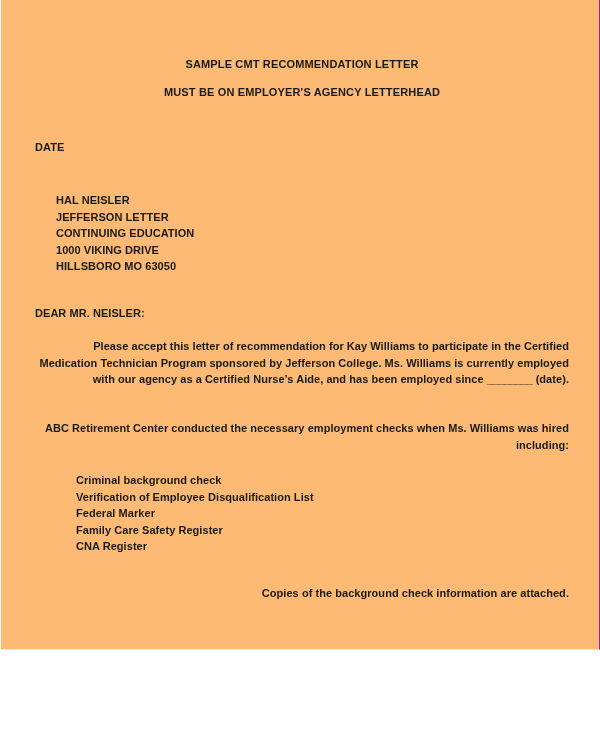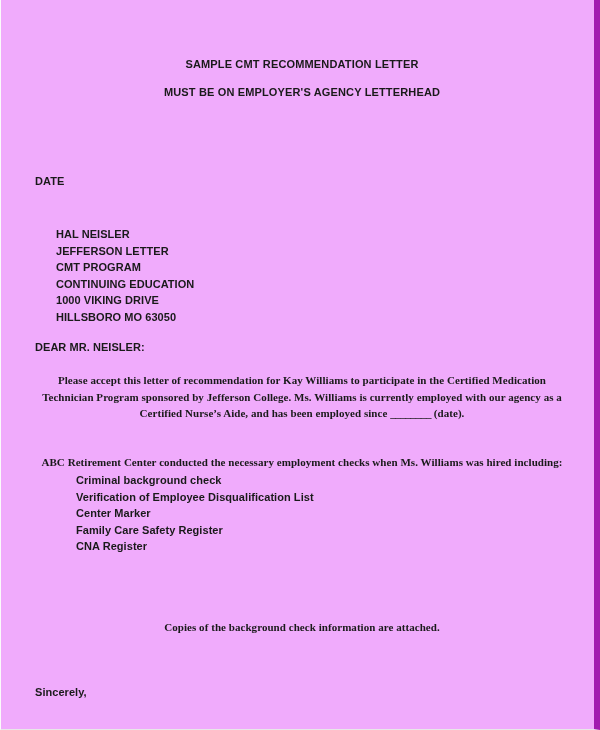--- a/index.html
+++ b/index.html
@@ -9,37 +9,36 @@
     background: #ffffff;
   }
 
   body {
     font-family: "Liberation Sans", "DejaVu Sans", sans-serif;
   }
 
   .page {
     position: relative;
     width: 600px;
-    height: 730px;
-    background: #f0abfc;
+    height: 650px;
+    background: #fdba74;
     box-sizing: border-box;
-    border-right: 6px solid #a21caf;
+    border-right: 1px solid #a21caf;
     border-bottom: 1px solid #e8e8e8;
     border-left: 1px solid #fbfbfb;
     overflow: hidden;
   }
 
   
   .t {
     font-size: 11px;
     font-weight: bold;
     color: #1a1a1a;
     line-height: 16.5px;
     letter-spacing: 0.05px;
-    margin-top: 34px;
     -webkit-font-smoothing: antialiased;
   }
 
   
   .heading-block {
     position: absolute;
     left: 34px;
     top: 58px;
     width: 534px;
   }
@@ -73,22 +72,21 @@
     position: absolute;
     left: 34px;
     top: 305px;
   }
 
   
   .para {
     position: absolute;
     left: 34px;
     width: 534px;
-    text-align: center;
-    font-family: Liberation Serif, serif;
+    text-align: right;
   }
   .para-1 { top: 338px; }
   .para-2 { top: 420px; }
   .para-3 { top: 585px; }
   .para-4 { top: 617px; }
 
   .closing {
     position: absolute;
     left: 34px;
     top: 650px;
@@ -121,36 +119,35 @@
   <div class="heading-block">
     <div class="heading heading-1">SAMPLE CMT RECOMMENDATION LETTER</div>
     <div class="heading heading-2">MUST BE ON EMPLOYER'S AGENCY LETTERHEAD</div>
   </div>
 
   <div class="t date-line">DATE</div>
 
   <div class="t address">
     <div>HAL NEISLER</div>
     <div>JEFFERSON LETTER</div>
-    <div>CMT PROGRAM</div>
     <div>CONTINUING EDUCATION</div>
     <div>1000 VIKING DRIVE</div>
     <div>HILLSBORO MO 63050</div>
   </div>
 
   <div class="t salutation">DEAR MR. NEISLER:</div>
 
   <div class="t para para-1"><span>Please accept this letter of recommendation for Kay Williams to participate in the Certified Medication Technician Program sponsored by Jefferson College.  Ms. Williams is currently employed with our agency as a Certified Nurse’s Aide, and has been employed since</span> <span class="blank">________</span> <span>(date).</span></div>
 
   <div class="t para para-2">ABC Retirement Center conducted the necessary employment checks when Ms. Williams was hired including:</div>
 
   <ul class="t checklist">
     <li>Criminal background check</li>
     <li>Verification of Employee Disqualification List</li>
-    <li>Center Marker</li>
+    <li>Federal Marker</li>
     <li>Family Care Safety Register</li>
     <li>CNA Register</li>
   </ul>
 
   <div class="t para para-3">Copies of the background check information are attached.</div>
 
 
   <div class="t closing">Sincerely,</div>
 
 </div>

